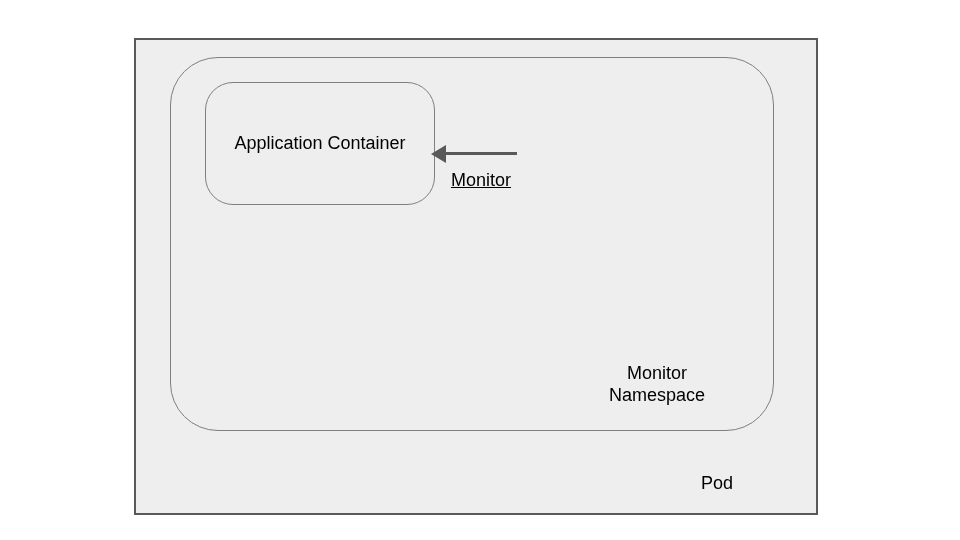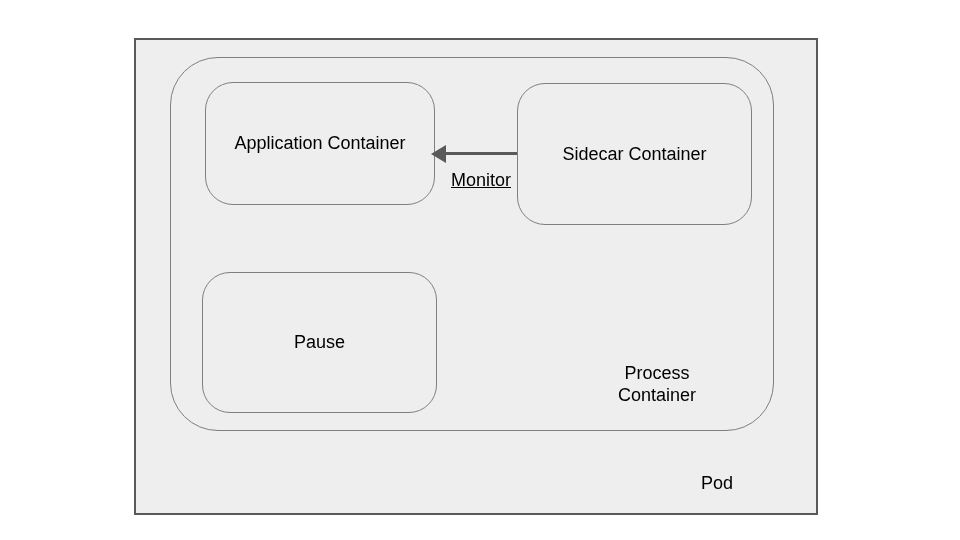--- a/index.html
+++ b/index.html
@@ -101,34 +101,28 @@
 <div class="stage">
 
   <div class="pod">
 
     <div class="namespace">
 
       <div class="node node-application">
         <span>Application Container</span>
       </div>
 
-      <div class="node node-sidecar">
-        <span>Sidecar Container</span>
-      </div>
 
-      <div class="node node-pause">
-        <span>Pause</span>
-      </div>
 
       <div class="arrow-line"></div>
       <div class="arrow-head"></div>
 
       <div class="monitor-label">Monitor</div>
 
-      <div class="namespace-label">Process Container</div>
+      <div class="namespace-label">Monitor Namespace</div>
 
     </div>
 
     <div class="pod-label">Pod</div>
 
   </div>
 
 </div>
 
 </body></html>

